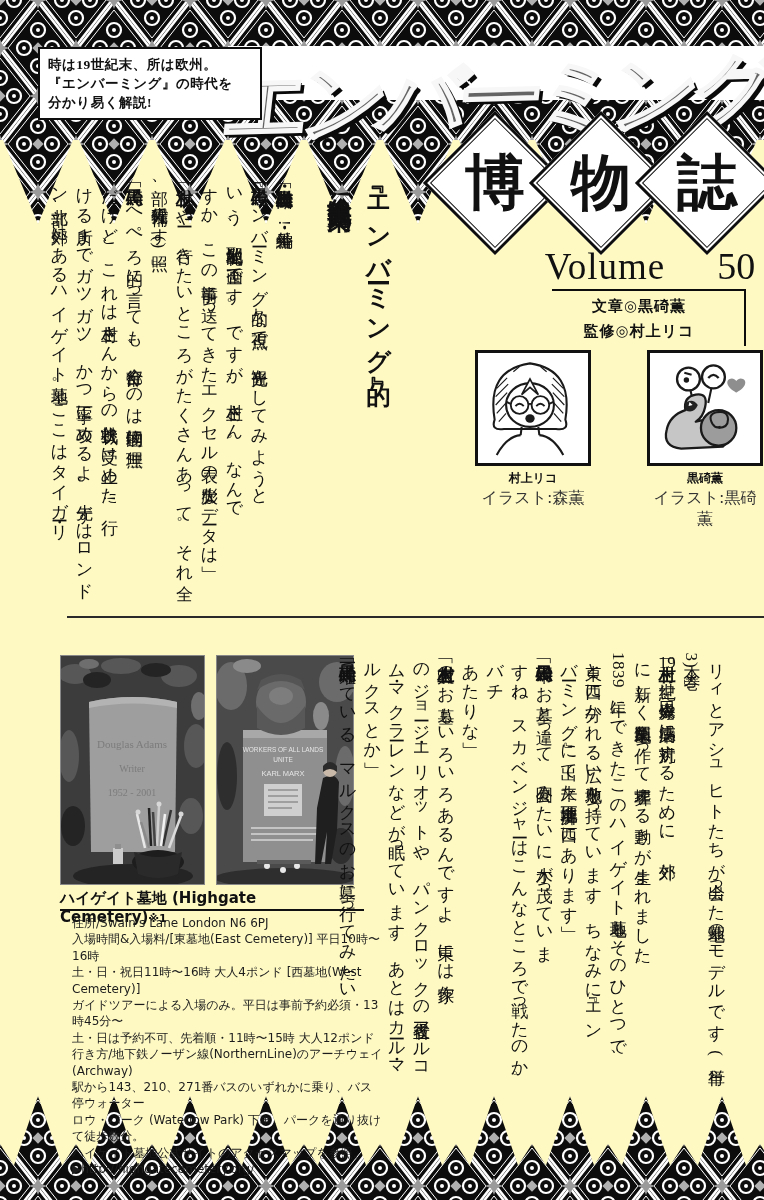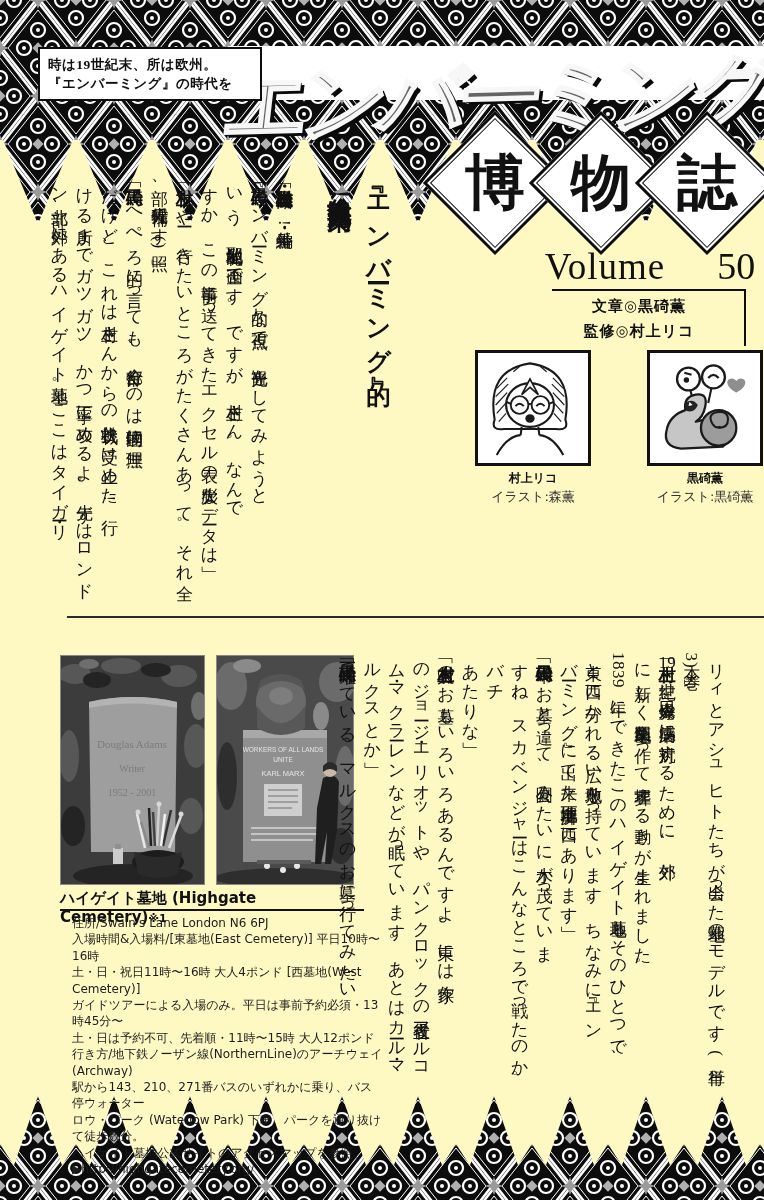--- a/index.html
+++ b/index.html
@@ -40,21 +40,21 @@
   .volume-number{font-size:38px;text-align:right;}
   .volume-rule{position:absolute;left:552px;top:289px;width:194px;height:2px;background:#0d0d0d;z-index:6;}
   .credits{position:absolute;left:540px;top:294px;width:198px;text-align:center;z-index:6;}
   .credits div{font-size:15px;font-weight:bold;line-height:25px;letter-spacing:1px;}
   .credits-bar{position:absolute;left:744px;top:289px;width:2px;height:57px;background:#0d0d0d;z-index:6;}
 
   
   .profile{position:absolute;width:116px;text-align:center;z-index:6;}
   .profile .frame{width:110px;height:110px;border:3px solid #111;background:#fff;margin:0 auto;}
   .profile .pname{font-family:Liberation Sans, sans-serif;font-weight:bold;font-size:12px;margin-top:4px;}
-  .profile .pcredit{font-family:"DejaVu Sans","Liberation Sans",sans-serif;font-size:13px;color:#333;margin-top:1px;}
+  .profile .pcredit{font-family:"DejaVu Sans","Liberation Sans",sans-serif;font-size:16px;color:#333;margin-top:1px;}
 
   
   .vtext{writing-mode:vertical-rl;text-orientation:mixed;}
   .feature-title{position:absolute;top:178px;right:366px;height:445px;z-index:5;
     font-size:24.5px;font-weight:800;line-height:39px;letter-spacing:2px;}
   .dialog{position:absolute;z-index:5;font-size:17px;letter-spacing:.5px;}
   .dialog .col b{font-weight:bold;}
   .dialog-top{top:176px;right:467px;height:462px;line-height:25px;}
   .dialog-bottom{top:652px;right:36px;height:448px;line-height:24.6px;}
   .tcy{text-combine-upright:all;}
@@ -123,20 +123,21 @@
       <path d="M459 140 L494 224 L529 140 Z"></path>
         <path d="M535 140 L570 224 L605 140 Z"></path>
       <path d="M611 140 L646 224 L681 140 Z"></path>
         <path d="M687 140 L722 224 L757 140 Z"></path>
     </g>
   </svg>
 
   <div class="tagline-box">
     <div>時は19世紀末、所は欧州。</div>
     <div>『エンバーミング』の時代を</div>
+    <div>分かり易く解説!</div>
   </div>
 
   <div class="logo-strip"></div>
   <div class="logo-title">エンバーミング</div>
 
   <div class="sub-diamond" style="left:444px;top:132px;">
     <span>博</span>
   </div>
   <div class="sub-diamond" style="left:550px;top:132px;">
     <span>物</span>

